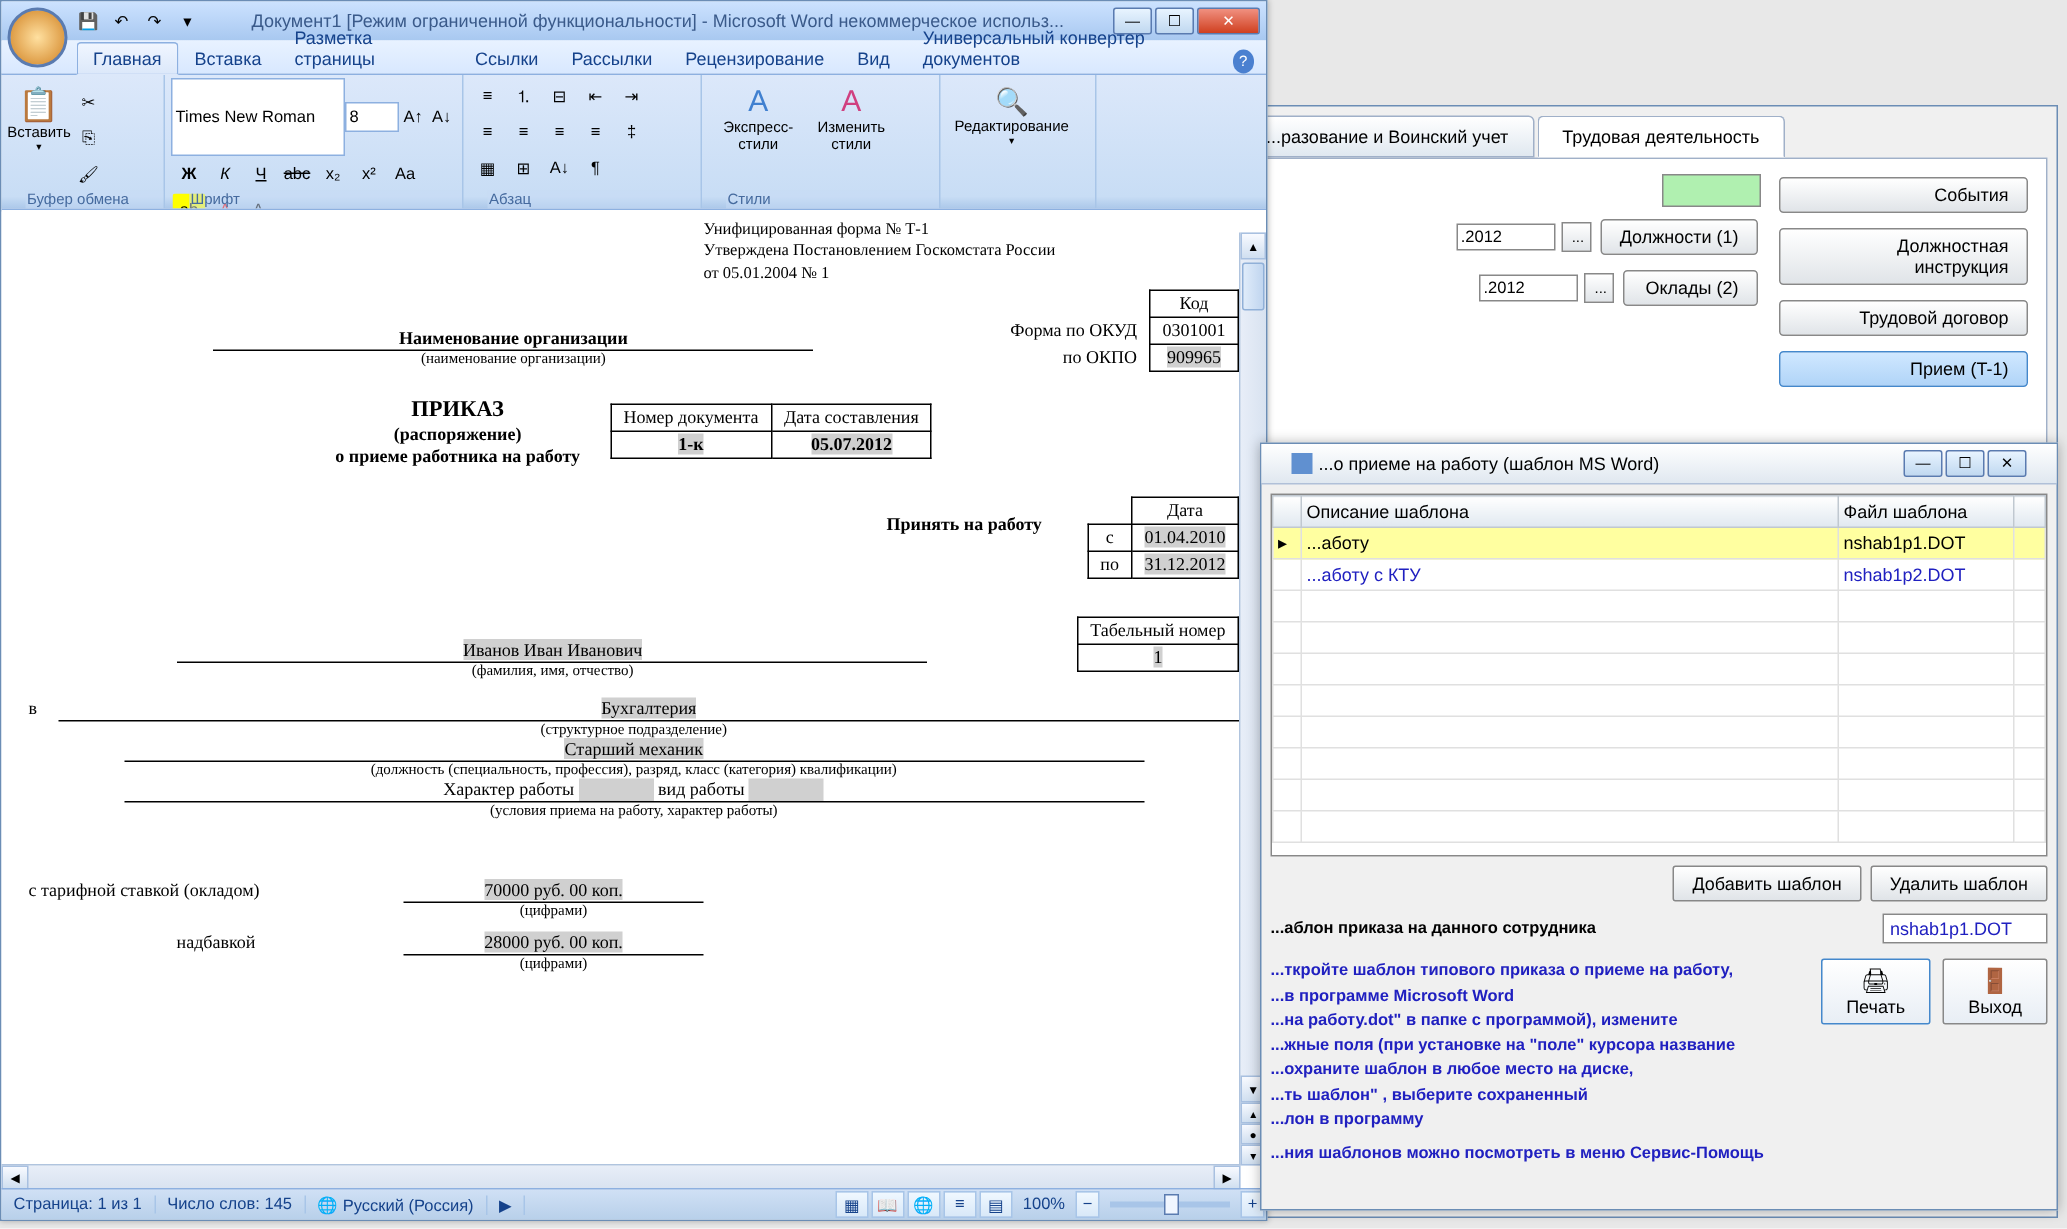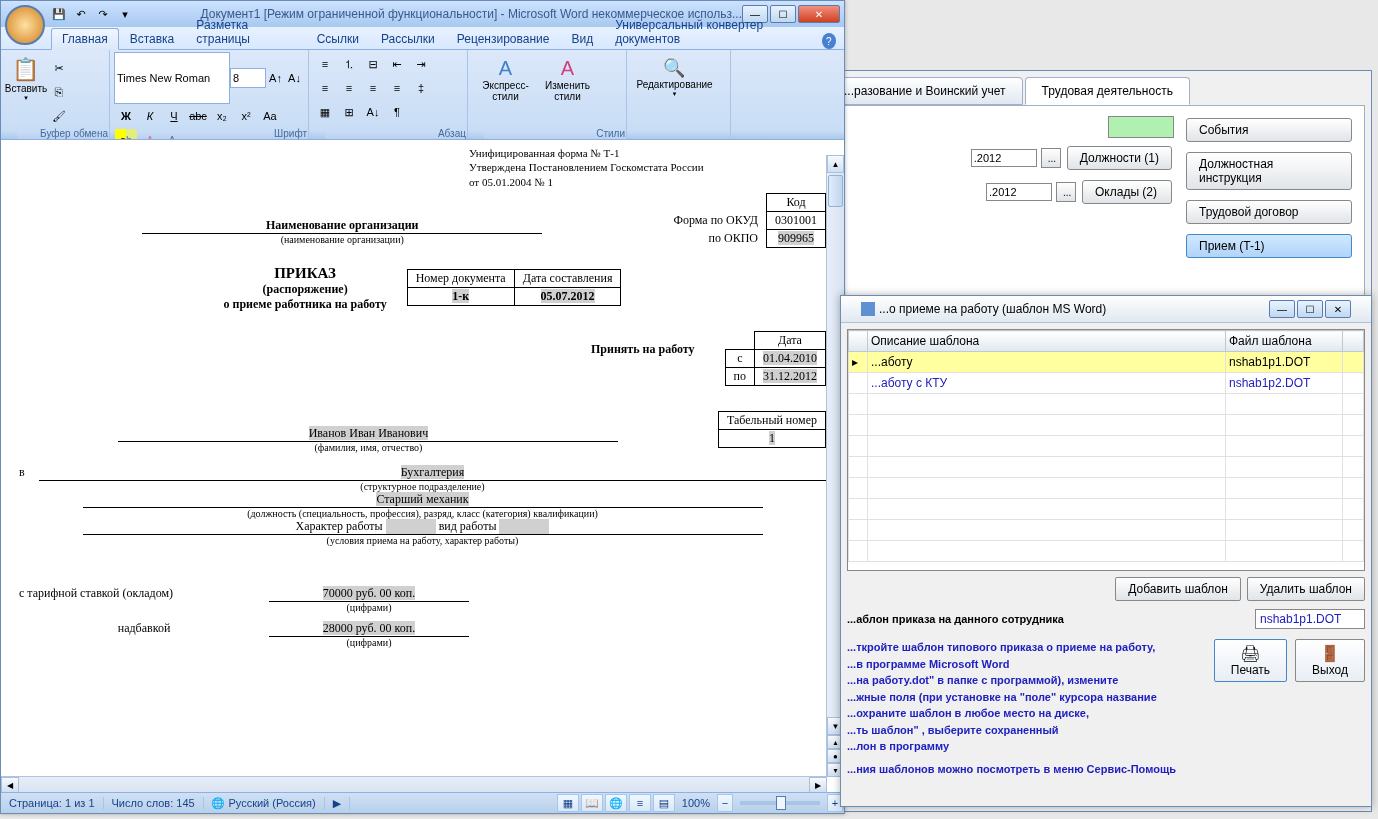--- a/index.html
+++ b/index.html
@@ -2,32 +2,32 @@
 <html><head>
 <meta charset="utf-8">
 <style>
 body { margin:0; font-family:Tahoma,Arial,sans-serif; font-size:11px; background:#e8e8e8; width:1378px; height:819px; position:relative; overflow:hidden; }
 
 .word { position:absolute; left:0; top:0; width:843px; height:812px; background:#fff; border:1px solid #6b8db5; box-shadow:0 0 4px rgba(0,0,0,0.3); }
 .word-titlebar { height:22px; background:linear-gradient(#cce2ff,#a8c8f0); display:flex; align-items:center; padding:2px 4px; }
 .office-btn { width:36px; height:36px; position:absolute; left:4px; top:4px; background:radial-gradient(circle,#ffe0a0,#d08020); border-radius:50%; border:2px solid #5a7bb0; z-index:10; }
 .qat { margin-left:44px; display:flex; gap:2px; }
 .qat-btn { width:18px; height:18px; display:inline-flex; align-items:center; justify-content:center; border:1px solid transparent; border-radius:2px; cursor:pointer; }
-.word-title { flex:1; text-align:right; font-size:12px; color:#3a5a8a; white-space:nowrap; overflow:hidden; }
+.word-title { flex:1; text-align:center; font-size:12px; color:#3a5a8a; white-space:nowrap; overflow:hidden; }
 .win-btns { display:flex; gap:2px; }
 .win-btn { width:24px; height:16px; border:1px solid #5a7bb0; background:linear-gradient(#e8f4ff,#c0d8f0); display:flex; align-items:center; justify-content:center; border-radius:2px; cursor:pointer; font-size:10px; }
 .win-close { background:linear-gradient(#f09080,#d04020); color:#fff; width:40px; }
 
 .ribbon-tabs { height:22px; background:linear-gradient(#e8f2ff,#d8e8ff); display:flex; align-items:flex-end; padding-left:50px; border-bottom:1px solid #8db0e0; }
 .ribbon-tab { padding:3px 10px; font-size:12px; color:#15428b; cursor:pointer; border:1px solid transparent; border-bottom:none; }
 .ribbon-tab.active { background:linear-gradient(#f0f6ff,#dce8fa); border:1px solid #8db0e0; border-bottom:1px solid #dce8fa; border-radius:3px 3px 0 0; margin-bottom:-1px; }
 .ribbon-help { margin-left:auto; margin-right:8px; width:16px; height:16px; background:#4a80d0; color:#fff; border-radius:50%; display:flex; align-items:center; justify-content:center; font-size:10px; cursor:pointer; }
 .ribbon { height:90px; background:linear-gradient(#dce8fa,#c8ddf5 90%,#a8c5e8); display:flex; border-bottom:1px solid #6b8db5; }
 .ribbon-group { border-right:1px solid #a8c5e8; padding:2px 4px; display:flex; flex-direction:column; position:relative; }
-.ribbon-group-label { position:absolute; bottom:0; left:16px; right:0; text-align:right; font-size:10px; color:#456a9e; background:rgba(200,220,245,0.5); padding:1px; }
+.ribbon-group-label { position:absolute; bottom:0; left:16px; right:0; text-align:left; font-size:10px; color:#456a9e; background:rgba(200,220,245,0.5); padding:1px; }
 .ribbon-btn-big { width:40px; height:65px; display:flex; flex-direction:column; align-items:center; justify-content:flex-start; padding-top:4px; cursor:pointer; border:1px solid transparent; border-radius:3px; font-size:10px; }
 .ribbon-btn-sm { width:20px; height:20px; display:inline-flex; align-items:center; justify-content:center; cursor:pointer; border:1px solid transparent; border-radius:2px; margin:1px; }
 .font-combo { width:110px; height:18px; border:1px solid #8db0e0; background:#fff; font-size:11px; padding:16px 2px; }
 .size-combo { width:30px; height:18px; border:1px solid #8db0e0; background:#fff; font-size:11px; padding:0 2px; }
 .ribbon-row { display:flex; align-items:center; }
 
 .doc-area { position:absolute; top:138px; left:0; right:0; bottom:20px; background:#fff; overflow:auto; border-top:1px solid #8db0e0; }
 .doc-page { margin:6px 18px; background:#fff; font-family:'Times New Roman',serif; font-size:12px; }
 .doc-page table { font-family:inherit; font-size:12px; }
 .form-header { text-align:left; margin-left:450px; font-size:11px; line-height:1.3; }
@@ -52,21 +52,21 @@
 .view-btns { display:flex; margin-left:auto; }
 .view-btn { width:20px; height:16px; border:1px solid #a8c5e8; background:linear-gradient(#f0f8ff,#d8e8f8); margin:0 1px; cursor:pointer; display:flex; align-items:center; justify-content:center; }
 .zoom-slider { width:80px; height:4px; background:#a8c5e8; margin:0 6px; position:relative; }
 .zoom-thumb { width:8px; height:12px; background:#f0f6ff; border:1px solid #5a7bb0; position:absolute; top:-5px; left:36px; cursor:pointer; }
 
 .bg-win { position:absolute; left:820px; top:70px; width:550px; height:740px; background:#f0f0f0; border:1px solid #6b8db5; z-index:-1; }
 .bg-tabs { display:flex; margin:6px 6px 0; }
 .bg-tab { padding:6px 16px; background:linear-gradient(#fff,#e0e8f0); border:1px solid #a0b0c8; border-radius:4px 4px 0 0; margin-right:2px; font-size:12px; cursor:pointer; }
 .bg-tab.active { background:#fff; border-bottom:1px solid #fff; }
 .bg-panel { background:#fff; border:1px solid #a0b0c8; margin:0 6px 6px; padding:10px; height:200px; }
-.bg-btn { padding:4px 12px; background:linear-gradient(#fff,#e0e4e8); border:1px solid #888; border-radius:3px; cursor:pointer; font-size:12px; margin:2px; display:inline-block; min-width:120px; text-align:left; }
+.bg-btn { padding:4px 12px; background:linear-gradient(#fff,#e0e4e8); border:1px solid #888; border-radius:3px; cursor:pointer; font-size:12px; margin:2px; display:inline-block; min-width:120px; text-align:right; }
 .bg-btn.active { background:linear-gradient(#d0e8ff,#b0d4f8); border-color:#4488cc; }
 .date-field { width:60px; padding:2px; border:1px solid #888; background:#fff; font-size:11px; }
 .dotdot { width:20px; height:20px; border:1px solid #888; background:linear-gradient(#fff,#e0e4e8); cursor:pointer; font-size:10px; }
 .green-field { background:#b0f0b0; border:1px solid #888; padding:2px; height:16px; width:60px; display:inline-block; }
 
 .dlg { position:absolute; left:840px; top:295px; width:530px; height:510px; background:#f0f0f0; border:1px solid #6b8db5; box-shadow:0 0 8px rgba(0,0,0,0.3); }
 .dlg-titlebar { height:22px; background:linear-gradient(#fff,#e0e8f0); display:flex; align-items:center; padding:2px 20px; border-bottom:1px solid #b0c0d8; }
 .dlg-title { flex:1; font-size:12px; }
 .dlg-body { padding:6px; }
 .tpl-grid { border:1px solid #888; background:#fff; height:240px; overflow:auto; }

